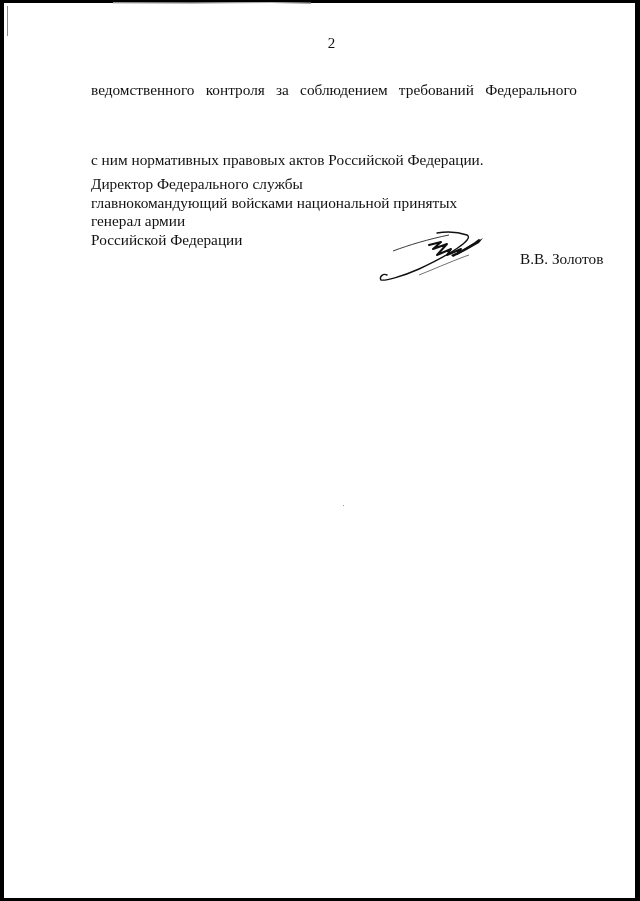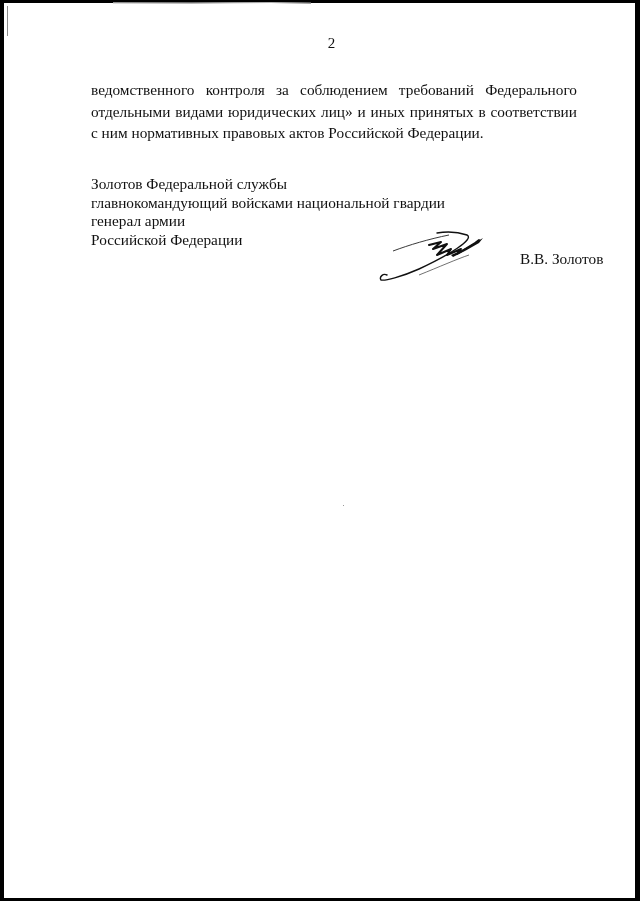--- a/index.html
+++ b/index.html
@@ -65,20 +65,21 @@
       line-height: 21.6px;
     }
     .body-line {
       display: block;
       white-space: nowrap;
       text-align: justify;
       text-align-last: justify;
     }
     .body-line.last {
       text-align-last: left;
+      margin-top: 48px;
     }
     .signature-block {
       position: absolute;
       top: 172px;
       left: 87px;
       width: 486px;
       font-size: 15.3px;
       line-height: 18.6px;
     }
     .sig-line {
@@ -113,27 +114,26 @@
 
 <div class="scan-border"></div>
 
 <div class="page">
   <div class="scan-streak-left"></div>
 
   <div class="page-number">2</div>
 
   <div class="body-text">
     <span class="body-line">ведомственного контроля за соблюдением требований Федерального</span>
-    <span class="body-line">отдельными видами юридических лиц» и иных принятых в соответствии</span>
     <span class="body-line last">с ним нормативных правовых актов Российской Федерации.</span>
   </div>
 
   <div class="signature-block">
-    <span class="sig-line">Золотов Федеральной службы</span>
-    <span class="sig-line">главнокомандующий войсками национальной гвардии</span>
+    <span class="sig-line">Директор Федерального службы</span>
+    <span class="sig-line">главнокомандующий войсками национальной принятых</span>
     <span class="sig-line">генерал армии</span>
     <span class="sig-line">Российской Федерации</span>
   </div>
 
   <svg class="signature-svg" viewBox="0 0 110 60" xmlns="http://www.w3.org/2000/svg">
 
     <path d="M58 8 C70 6, 82 8, 88 10 C96 14, 70 30, 40 44 C22 52, 6 56, 2 55 C0 52, 4 48, 8 50" fill="none" stroke="#111" stroke-width="1.4" stroke-linecap="round"></path>
 
     <path d="M14 26 C30 20, 50 14, 70 10" fill="none" stroke="#222" stroke-width="0.9"></path>
 

